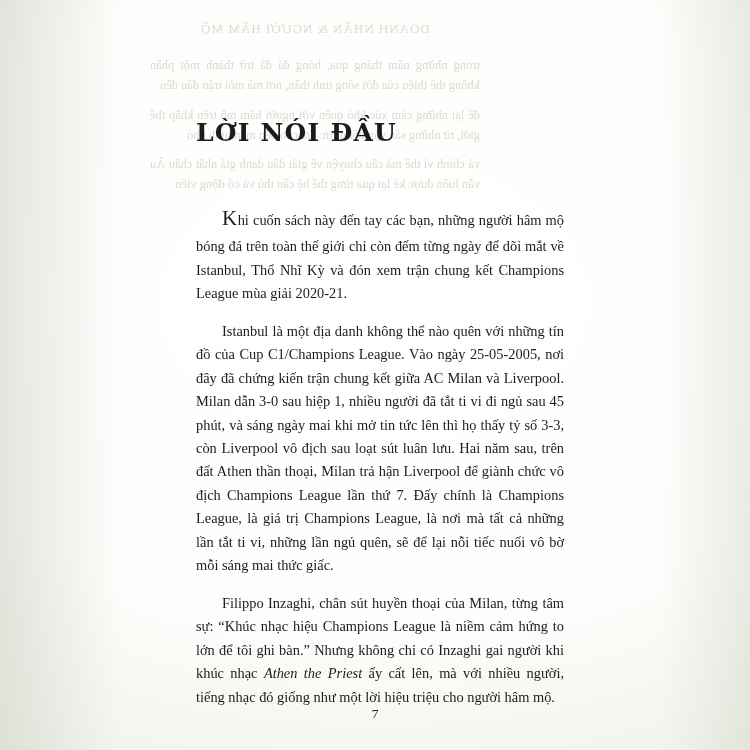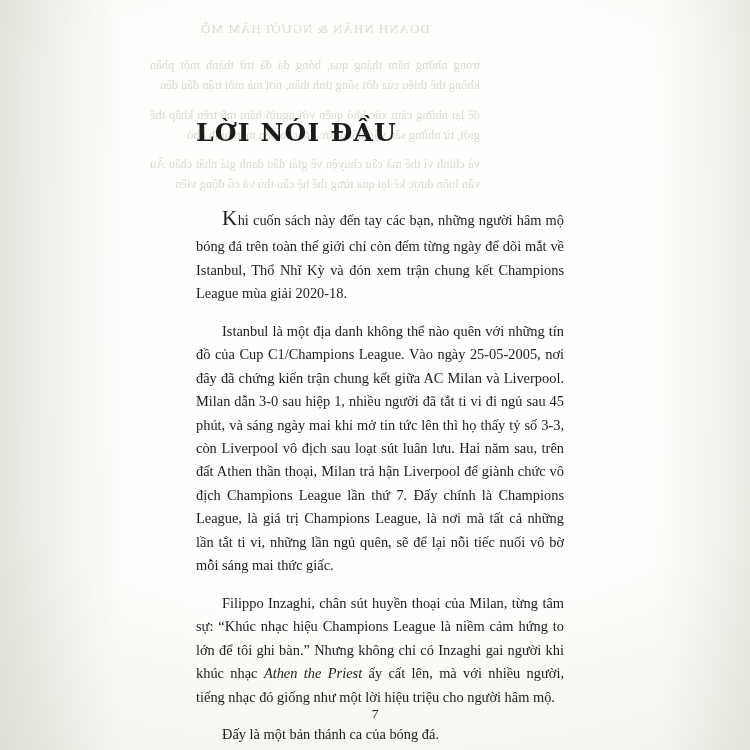--- a/index.html
+++ b/index.html
@@ -122,25 +122,24 @@
     <span class="bleed-title">DOANH NHÂN &amp; NGƯỜI HÂM MỘ</span>
     <p>trong những năm tháng qua, bóng đá đã trở thành một phần không thể thiếu của đời sống tinh thần, nơi mà mỗi trận đấu đều</p>
     <p>để lại những cảm xúc khó quên với người hâm mộ trên khắp thế giới, từ những sân vận động rực lửa cho đến màn hình nhỏ</p>
     <p>và chính vì thế mà câu chuyện về giải đấu danh giá nhất châu Âu vẫn luôn được kể lại qua từng thế hệ cầu thủ và cổ động viên</p>
   </div>
 
   <div class="content">
 
     <h1 class="title">LỜI NÓI ĐẦU</h1>
 
-    <p class="para first"><span class="dropcap">K</span><span>hi cuốn sách này đến tay các bạn, những người hâm mộ bóng đá trên toàn thế giới chỉ còn đếm từng ngày để dõi mắt về Istanbul, Thổ Nhĩ Kỳ và đón xem trận chung kết Champions League mùa giải 2020-18.</span></p>
+    <p class="para first"><span class="dropcap">K</span><span>hi cuốn sách này đến tay các bạn, những người hâm mộ bóng đá trên toàn thế giới chỉ còn đếm từng ngày để dõi mắt về Istanbul, Thổ Nhĩ Kỳ và đón xem trận chung kết Champions League mùa giải 2020-21.</span></p>
 
     <p class="para">Istanbul là một địa danh không thể nào quên với những tín đồ của Cup C1/Champions League. Vào ngày 25-05-2005, nơi đây đã chứng kiến trận chung kết giữa AC Milan và Liverpool. Milan dẫn 3-0 sau hiệp 1, nhiều người đã tắt ti vi đi ngủ sau 45 phút, và sáng ngày mai khi mở tin tức lên thì họ thấy tỷ số 3-3, còn Liverpool vô địch sau loạt sút luân lưu. Hai năm sau, trên đất Athen thần thoại, Milan trả hận Liverpool để giành chức vô địch Champions League lần thứ 7. Đấy chính là Champions League, là giá trị Champions League, là nơi mà tất cả những lần tắt ti vi, những lần ngủ quên, sẽ để lại nỗi tiếc nuối vô bờ mỗi sáng mai thức giấc.</p>
 
     <p class="para">Filippo Inzaghi, chân sút huyền thoại của Milan, từng tâm sự: “Khúc nhạc hiệu Champions League là niềm cảm hứng to lớn để tôi ghi bàn.” Nhưng không chỉ có Inzaghi gai người khi khúc nhạc <span class="italic">Athen the Priest</span> ấy cất lên, mà với nhiều người, tiếng nhạc đó giống như một lời hiệu triệu cho người hâm mộ.</p>
 
-    <p class="para">Đấy là một bản thánh ca của bóng đá.</p>
 
   </div>
 
   <div class="folio">7</div>
 
 </div>
 
 </body></html>

